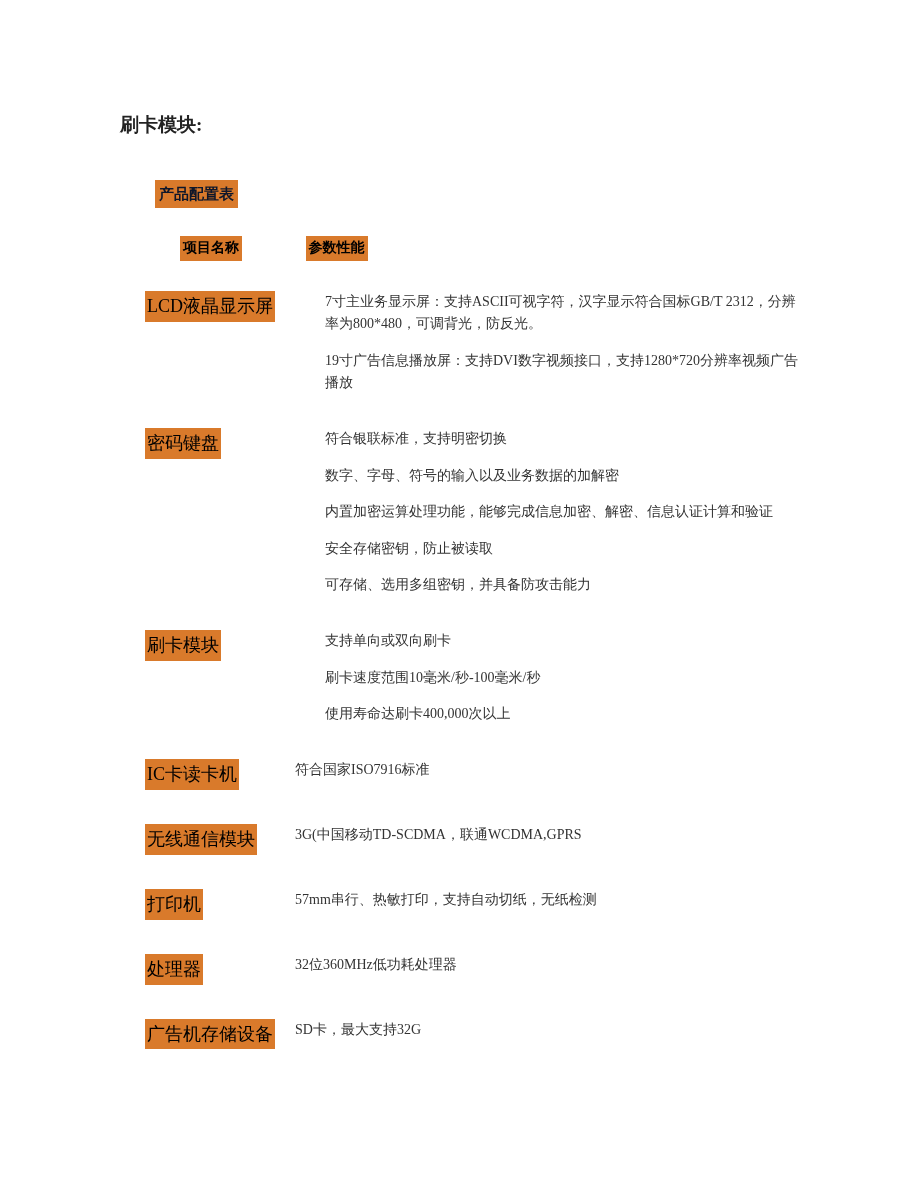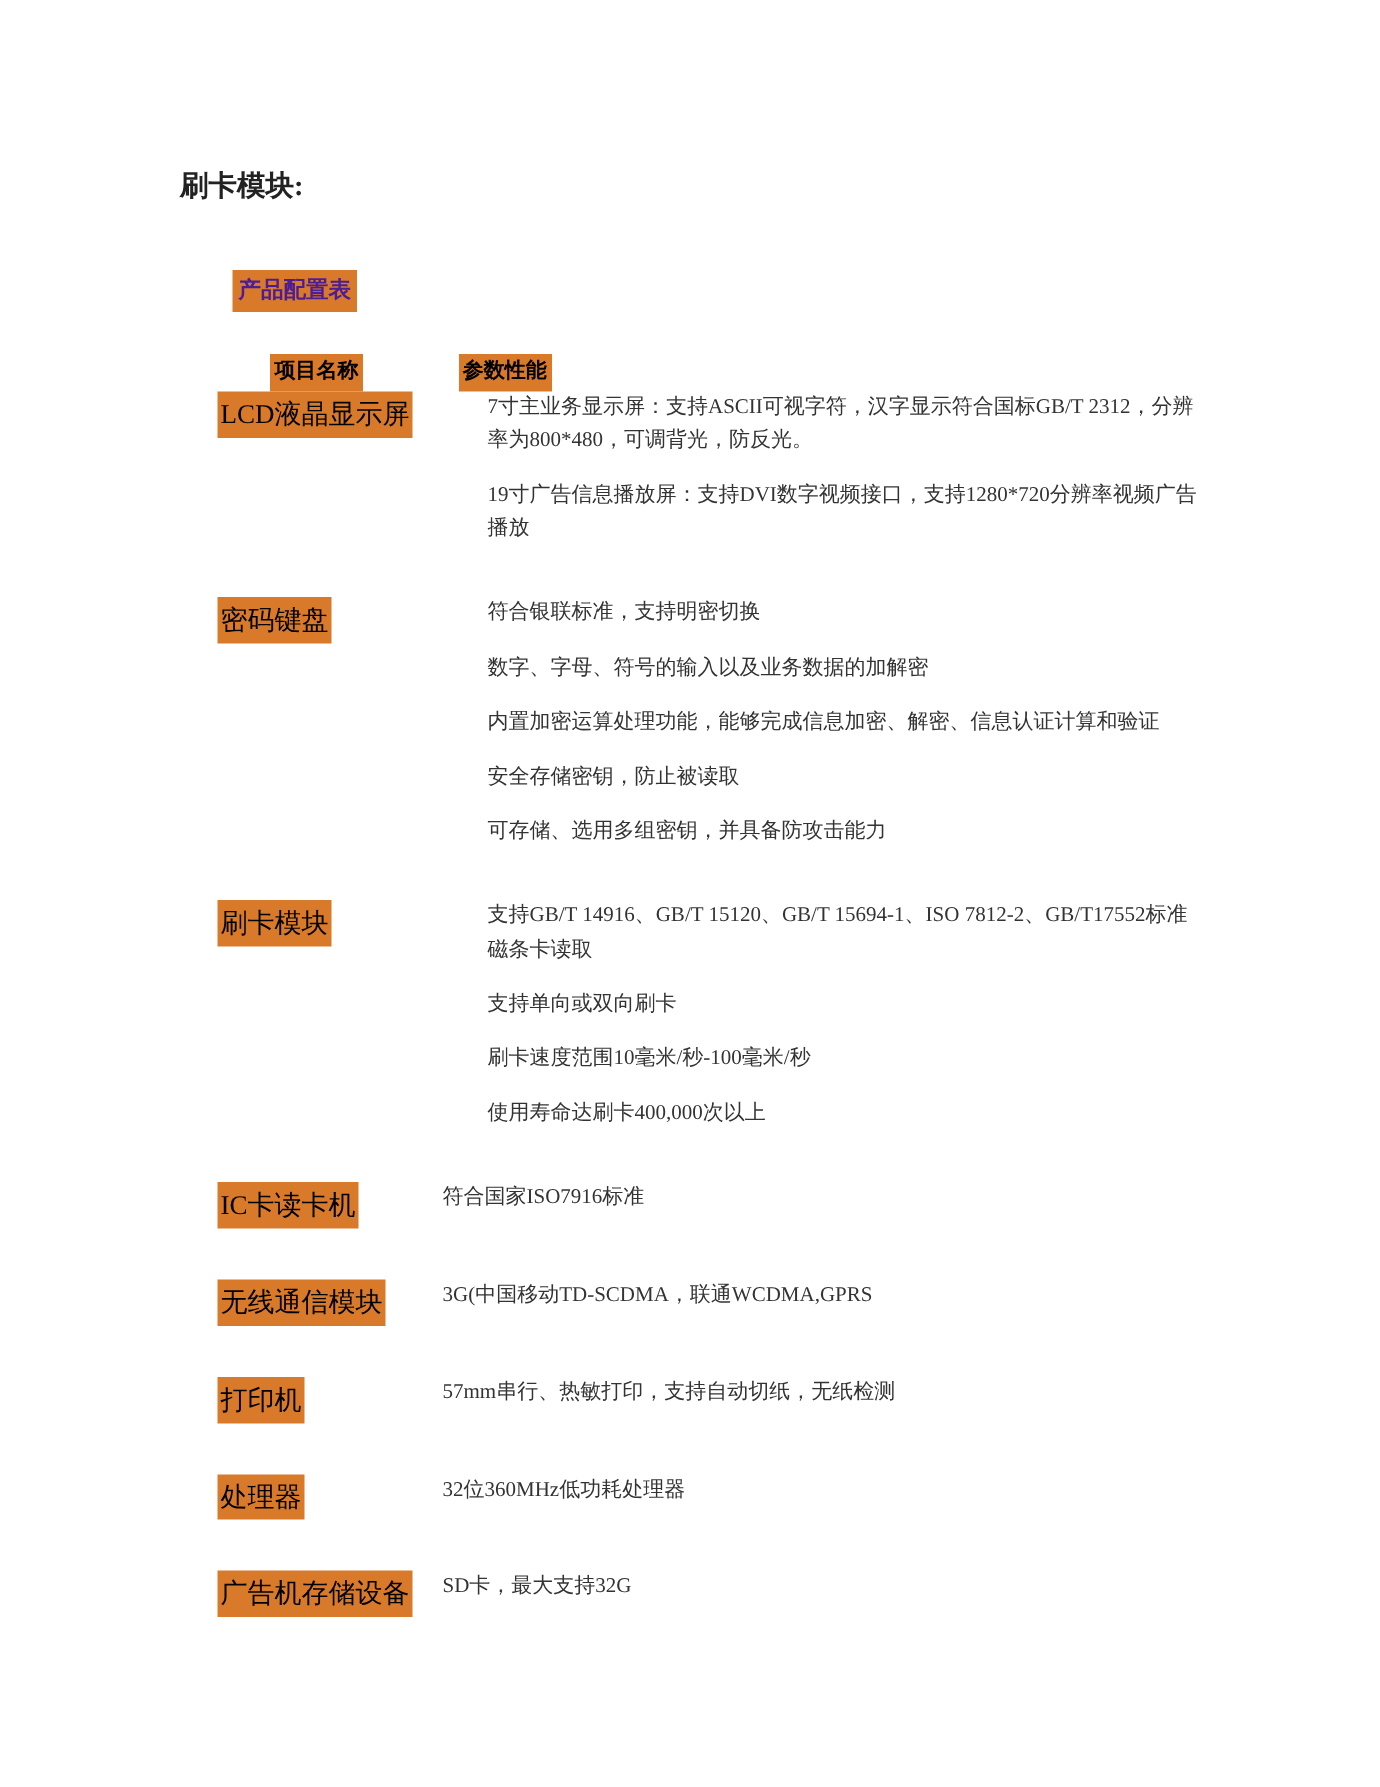--- a/index.html
+++ b/index.html
@@ -15,28 +15,29 @@
   }
   .doc-title {
     font-size: 19px;
     font-weight: bold;
     color: #222;
     margin-bottom: 40px;
   }
   .sect-heading {
     display: inline-block;
     background: #d97a2b;
-    color: #4c1d95;
+    color: #0f172a;
     font-weight: bold;
     font-size: 15px;
     padding: 2px 4px;
     margin-left: 35px;
     margin-bottom: 28px;
   }
   .col-headers {
+    margin-bottom: 30px;
   }
   .col-header {
     display: inline-block;
     background: #d97a2b;
     color: #000;
     font-weight: bold;
     font-size: 14px;
     padding: 1px 3px;
   }
   .col-header.item-col { margin-left: 60px; }
@@ -100,21 +101,20 @@
         <p class="indent">符合银联标准，支持明密切换</p>
         <p class="indent">数字、字母、符号的输入以及业务数据的加解密</p>
         <p class="indent">内置加密运算处理功能，能够完成信息加密、解密、信息认证计算和验证</p>
         <p class="indent">安全存储密钥，防止被读取</p>
         <p class="indent">可存储、选用多组密钥，并具备防攻击能力</p>
       </div>
     </div>
     <div class="spec-row">
       <div class="item-label"><span class="badge">刷卡模块</span></div>
       <div class="spec-content">
-        <p class="indent">支持GB/T 14916、GB/T 15120、GB/T 15694-1、ISO 7812-2、GB/T17552标准磁条卡读取</p>
         <p class="indent">支持单向或双向刷卡</p>
         <p class="indent">刷卡速度范围10毫米/秒-100毫米/秒</p>
         <p class="indent">使用寿命达刷卡400,000次以上</p>
       </div>
     </div>
     <div class="spec-row">
       <div class="item-label"><span class="badge">IC卡读卡机</span></div>
       <div class="spec-content">
         <p>符合国家ISO7916标准</p>
       </div>

